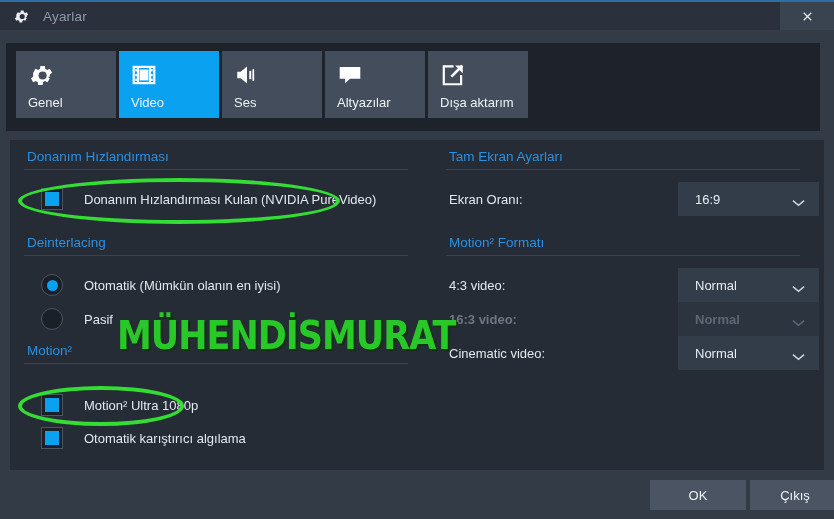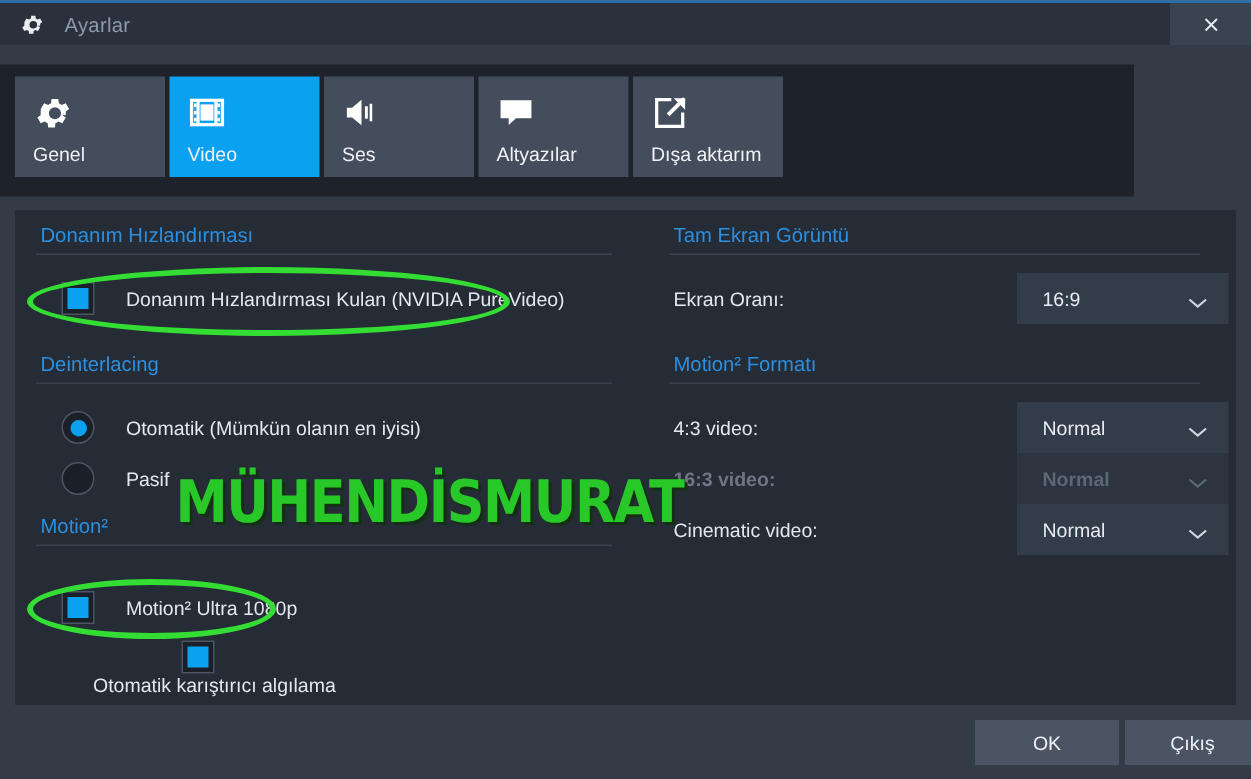--- a/index.html
+++ b/index.html
@@ -38,22 +38,22 @@
   .close-btn {
     position: absolute; right: 0; top: 0;
     width: 54px; height: 28px;
     background: #3a4350;
     display: flex; align-items: center; justify-content: center;
     color: #e6ebf1; font-size: 14px;
   }
 
   
   .tabstrip {
-    position: absolute; left: 0; top: 43px;
-    width: 756px; height: 88px;
+    position: absolute; left: 6px; top: 43px;
+    width: 814px; height: 88px;
     background: #1d222b;
     padding: 8px 10px 0 10px;
   }
   .tabs { display: flex; gap: 3px; }
   .tab {
     width: 100px; height: 67px;
     background: #444d5b;
     position: relative;
     color: #e9edf3;
   }
@@ -303,32 +303,32 @@
         <div class="sect-rule"></div>
       </div>
 
       <div class="row" style="position:absolute;left:31px;top:254px;">
         <span class="cbx">
             <i></i>
           </span>
         <span class="opt-label">Motion²  Ultra 1080p</span>
       </div>
 
-      <div class="row" style="position:absolute;left:31px;top:287px;flex-direction:column;">
+      <div class="row" style="position:absolute;left:31px;top:287px;">
         <span class="cbx">
             <i></i>
           </span>
         <span class="opt-label">Otomatik karıştırıcı algılama</span>
       </div>
     </div>
 
     <div class="col-right">
 
       <div style="position:absolute;left:0;top:9px;width:399px;">
-        <div class="sect-title" style="padding-left:24px;">Tam Ekran Görüntü</div>
+        <div class="sect-title" style="padding-left:24px;">Tam Ekran Ayarları</div>
         <div class="sect-rule" style="margin:5px 24px 0 21px;"></div>
       </div>
 
       <div class="field-row" style="top:42px;">
         <span class="field-label">Ekran Oranı:</span>
         <div class="select">
           <span class="select-val">16:9</span>
           <span class="chev">
             <svg viewBox="0 0 14 8" width="13" height="8" fill="none" stroke="currentColor" stroke-width="1.6">
                 <path d="M1 1.5 L7 6.5 L13 1.5"></path>

